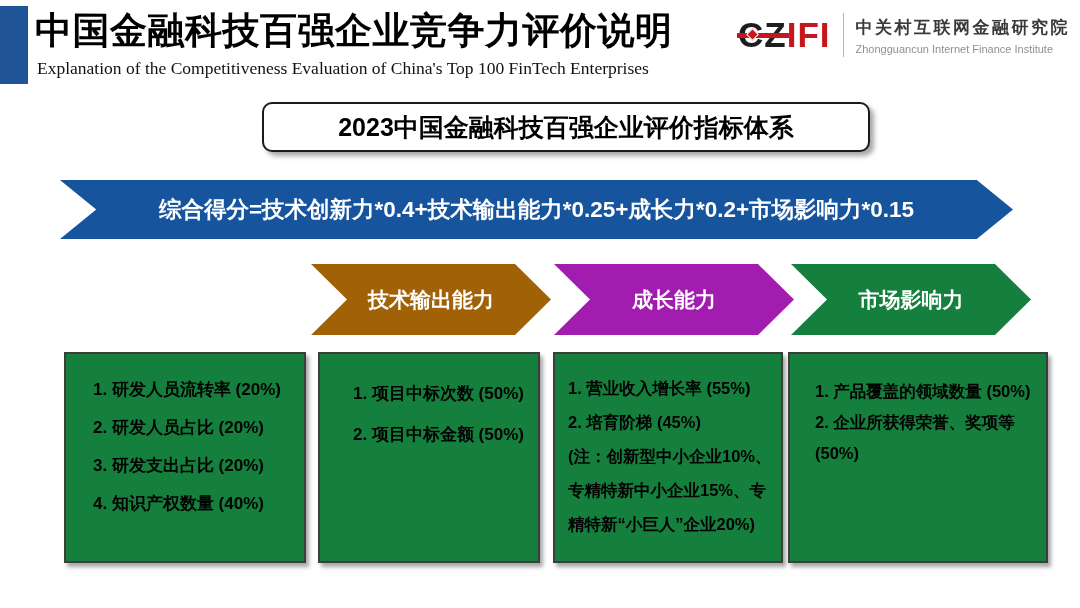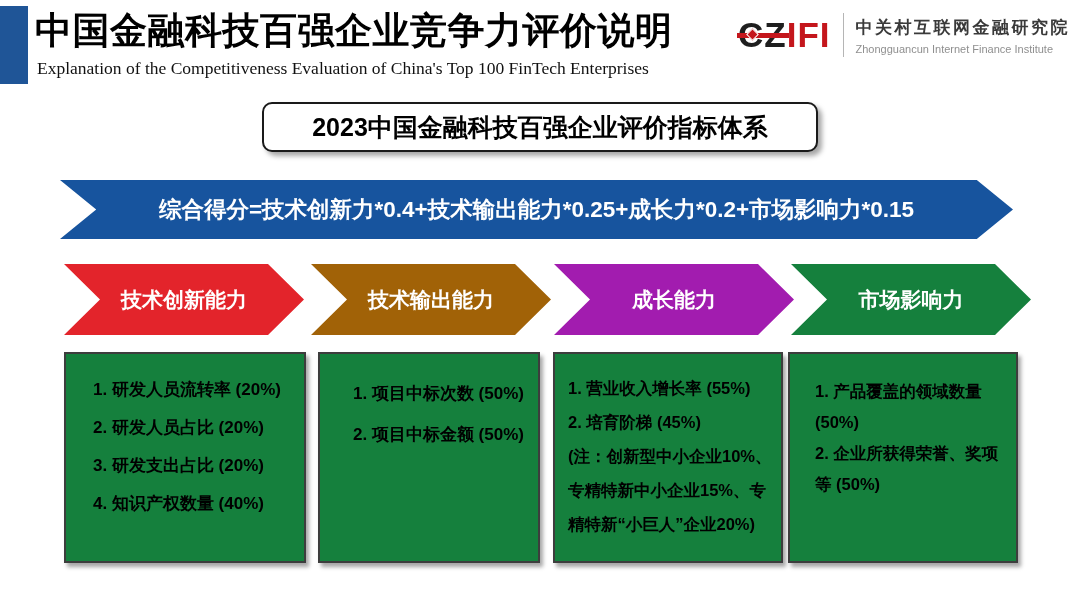--- a/index.html
+++ b/index.html
@@ -22,21 +22,21 @@
   .logo-stripe { position:absolute; left:-1px; top:20px; width:52px; height:5px;
                  background:#c4161c; }
   .logo-diamond { position:absolute; left:10px; top:17px; width:9px; height:9px;
                   background:#c4161c; transform:rotate(45deg); border:1.5px solid #fff; }
   .logo-divider { width:1px; height:44px; background:#b5b5b5; }
   .org-names { display:flex; flex-direction:column; justify-content:center; }
   .org-cn { font-size:17px; font-weight:700; color:#3a3a3a; letter-spacing:2.5px; white-space:nowrap; }
   .org-en { font-size:11px; color:#8f8f8f; margin-top:4px; white-space:nowrap; }
 
   
-  .index-title-box { position:absolute; left:262px; top:102px; width:556px; height:50px;
+  .index-title-box { position:absolute; left:262px; top:102px; width:608px; height:50px;
                      border:2px solid #1a1a1a; border-radius:10px; background:#fff;
                      box-shadow:4px 4px 5px rgba(0,0,0,0.35);
                      display:flex; align-items:center; justify-content:center; }
   .index-title-box span { font-size:25px; font-weight:800; color:#000; white-space:nowrap; }
 
   
   .formula-banner { position:absolute; left:60px; top:180px; width:953px; height:59px;
                     clip-path:polygon(0 0, 96.2% 0, 100% 50%, 96.2% 100%, 0 100%, 3.8% 50%);
                     display:flex; align-items:center; justify-content:center; }
   .formula-banner span { color:#fff; font-size:22.5px; font-weight:700; white-space:nowrap; }
@@ -50,21 +50,21 @@
   .arrow-1 { left:311px; }
   .arrow-2 { left:554px; }
   .arrow-3 { left:791px; }
 
   
   .detail-box { position:absolute; top:352px; height:211px; background:#15803d;
                 border:2px solid #3d3d3d; box-shadow:3px 4px 4px rgba(0,0,0,0.35); }
   .box-0 { left:64px;  width:242px; padding:24px 8px 0 27px; }
   .box-1 { left:318px; width:222px; padding:28px 8px 0 33px; }
   .box-2 { left:553px; width:230px; padding:17px 6px 0 13px; }
-  .box-3 { left:788px; width:230px; padding:22px 6px 2px 25px; }
+  .box-3 { left:788px; width:260px; padding:22px 6px 2px 25px; }
   .detail-box .item { font-weight:700; color:#000; }
   .box-0 .item { font-size:17px;   line-height:23px; margin-bottom:15px; }
   .box-1 .item { font-size:17px;   line-height:23px; margin-bottom:18px; }
   .box-2 .item { font-size:16.5px; line-height:34px; margin-bottom:0; }
   .box-3 .item { font-size:16.5px; line-height:31px; margin-bottom:0; }
 </style>
 </head>
 <body>
 
 <div class="slide">
@@ -87,23 +87,20 @@
   </div>
 
   <div class="index-title-box">
     <span>2023中国金融科技百强企业评价指标体系</span>
   </div>
 
   <div class="formula-banner" style="background-color: rgb(23, 84, 158);">
     <span>综合得分=技术创新力*0.4+技术输出能力*0.25+成长力*0.2+市场影响力*0.15</span>
   </div>
 
-  <div class="cat-arrow arrow-0" style="background-color: rgb(227, 36, 43);">
-    <span>技术创新能力</span>
-  </div>
   <div class="cat-arrow arrow-1" style="background-color: #a16207;">
     <span>技术输出能力</span>
   </div>
   <div class="cat-arrow arrow-2" style="background-color: #a21caf;">
     <span>成长能力</span>
   </div>
   <div class="cat-arrow arrow-3" style="background-color: #15803d;">
     <span>市场影响力</span>
   </div>
 

